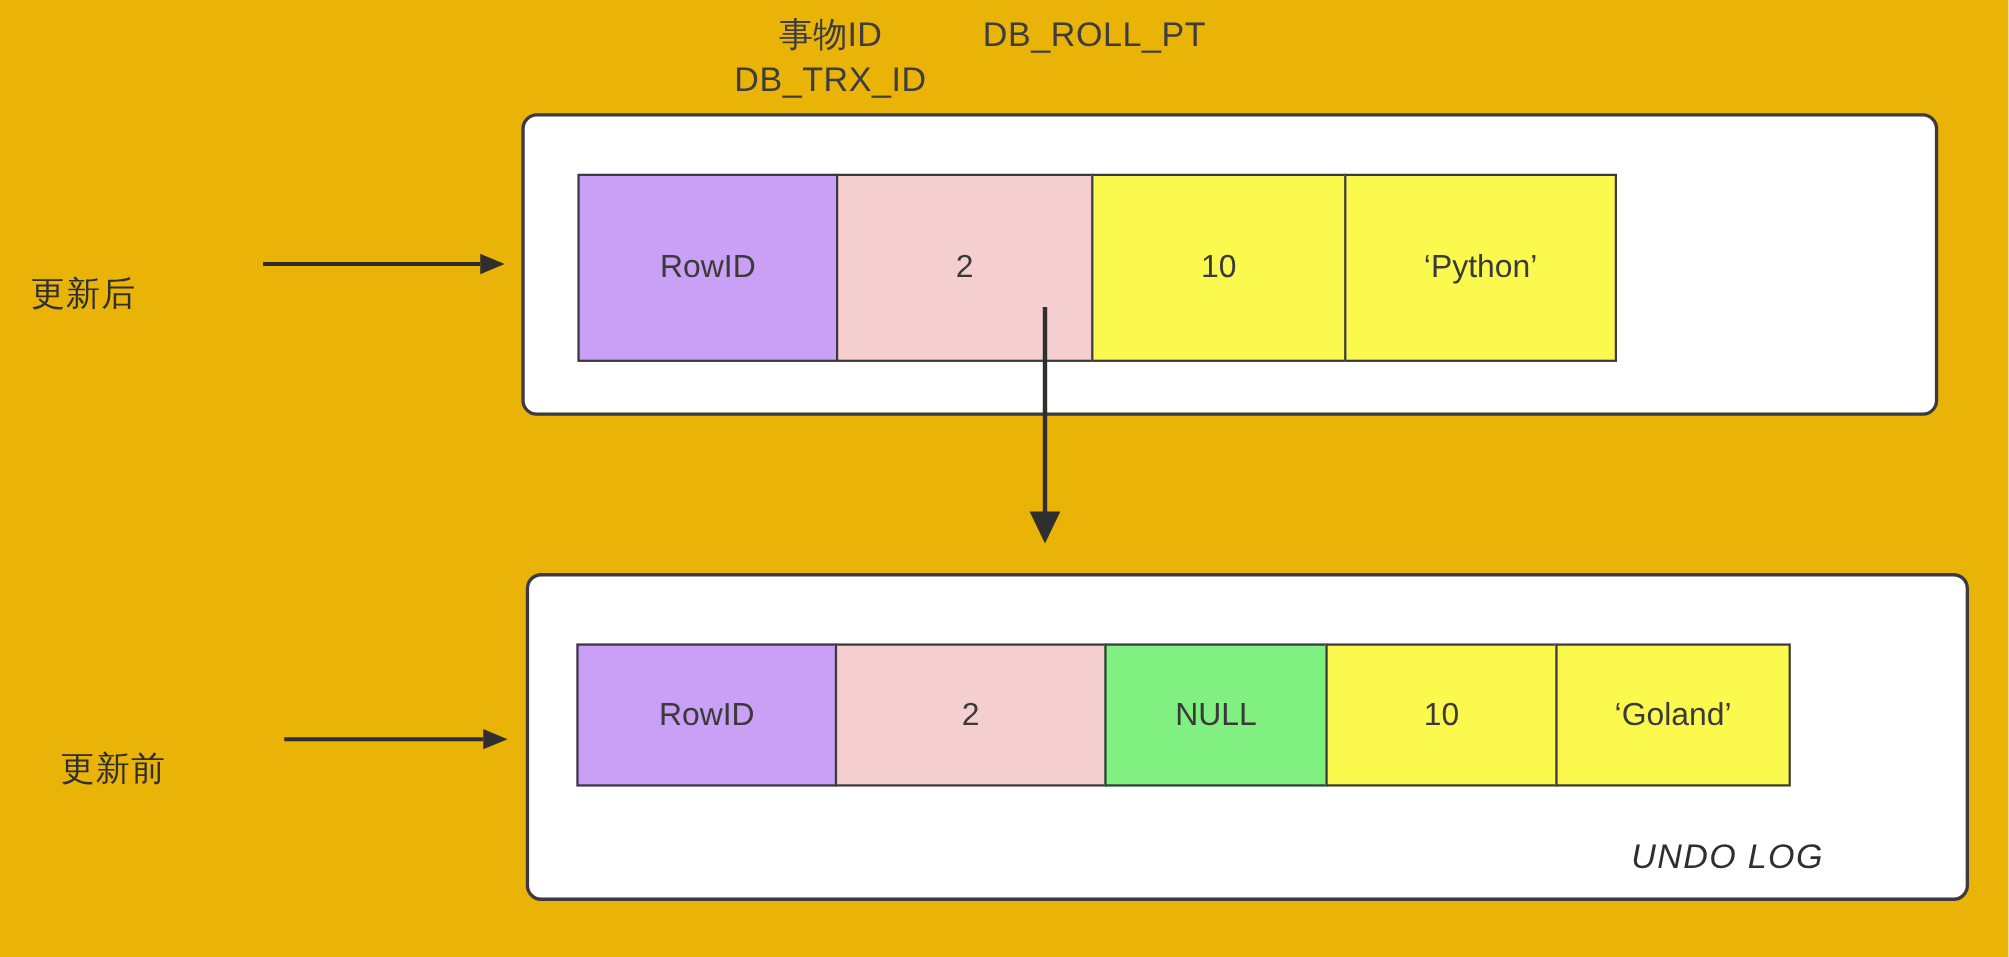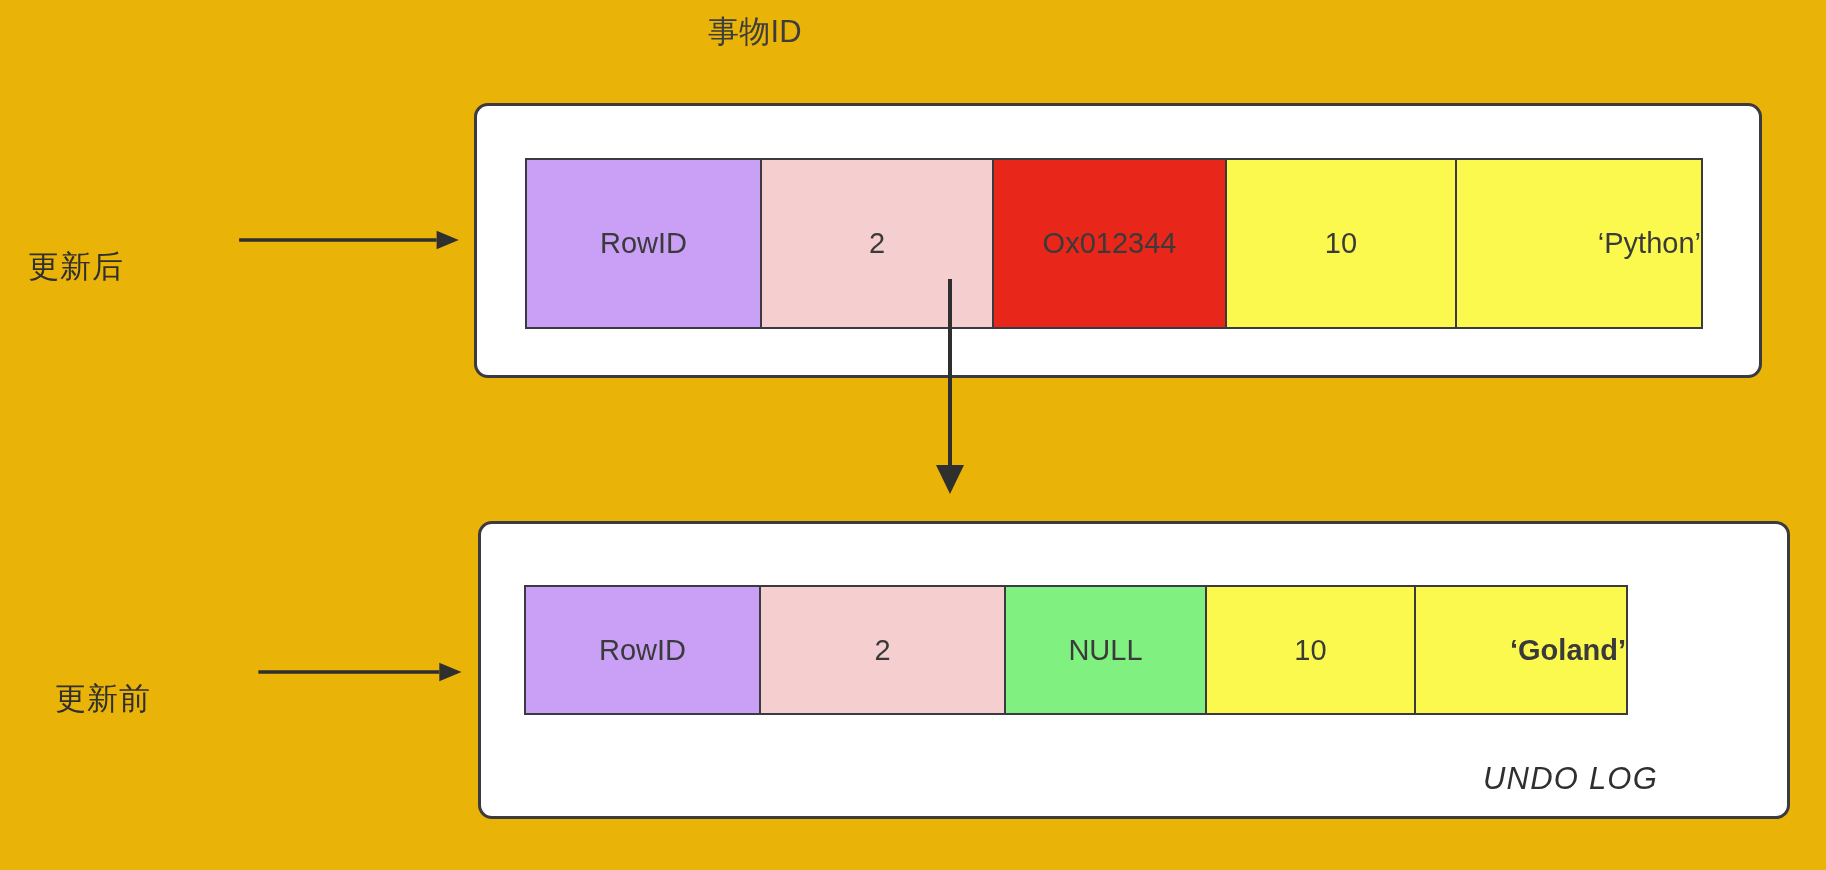--- a/index.html
+++ b/index.html
@@ -74,21 +74,21 @@
     box-sizing: border-box;
     border: 2px solid #3a3a40;
     display: flex;
     align-items: center;
     justify-content: center;
     font-size: 29px;
     color: #3a3a3a;
     white-space: nowrap;
     margin-right: -2px;
   }
-  .cell:last-child { margin-right: 16px; justify-content: flex-end; }
+  .cell:last-child { margin-right: 16px; }
   .cell.gap-before { }
 
   
   .undo-log {
     position: absolute;
     font-size: 31px;
     color: #2f2f2f;
     letter-spacing: 1.2px;
     white-space: nowrap;
   }
@@ -99,23 +99,25 @@
     pointer-events: none;
   }
 </style>
 </head>
 <body>
 
 <div id="stage">
 
   <div class="col-label" style="left:640px; top:12px; width:230px;">
     <span class="cn">事物ID</span>
+    <span class="en">DB_TRX_ID</span>
   </div>
 
   <div class="col-label" style="left:870px; top:12px; width:250px;">
+    <span class="en">DB_ROLL_PT</span>
   </div>
 
   <div class="side-label" style="left:28px; top:226px;">更新后</div>
 
   <div class="side-label" style="left:55px; top:658px;text-align:right;">更新前</div>
 
   <svg class="h-arrow" style="left:228px; top:228px;" width="240" height="26" viewBox="0 0 240 26">
     <line x1="2" y1="13" x2="216" y2="13" stroke="#2f2f2f" stroke-width="4"></line>
     <polygon points="216,3 240,13 216,23" fill="#2f2f2f"></polygon>
   </svg>
@@ -126,23 +128,20 @@
   </svg>
 
   <div class="panel" style="left:474px; top:103px; width:1288px; height:275px;"></div>
 
   <div class="record" style="left:525px; top:158px; height:171px;">
     <div class="cell" style="width:237px; background:#c9a0f5;">
       <span>RowID</span>
     </div>
     <div class="cell" style="width:234px; background:#f5cfcf;">
       <span>2</span>
-    </div>
-    <div class="cell" style="width:235px; background:#e8271a;">
-      <span>Ox012344</span>
     </div>
     <div class="cell" style="width:232px; background:#fcf94e;">
       <span>10</span>
     </div>
     <div class="cell" style="width:248px; background:#fcf94e;">
       <span>‘Python’</span>
     </div>
   </div>
 
   <svg class="connector" style="left:928px; top:279px;" width="44" height="215" viewBox="0 0 44 215">
@@ -158,20 +157,20 @@
     </div>
     <div class="cell" style="width:247px; background:#f5cfcf;">
       <span>2</span>
     </div>
     <div class="cell gap-before" style="width:203px; background:#80f081;">
       <span>NULL</span>
     </div>
     <div class="cell" style="width:211px; background:#fcf94e;">
       <span>10</span>
     </div>
-    <div class="cell" style="width:214px; background:#fcf94e;font-weight:bold;">
+    <div class="cell" style="width:214px; background:#fcf94e;">
       <span>‘Goland’</span>
     </div>
   </div>
 
   <div class="undo-log" style="left:1483px; top:761px;font-style:italic;">UNDO LOG</div>
 
 </div>
 
 </body></html>

